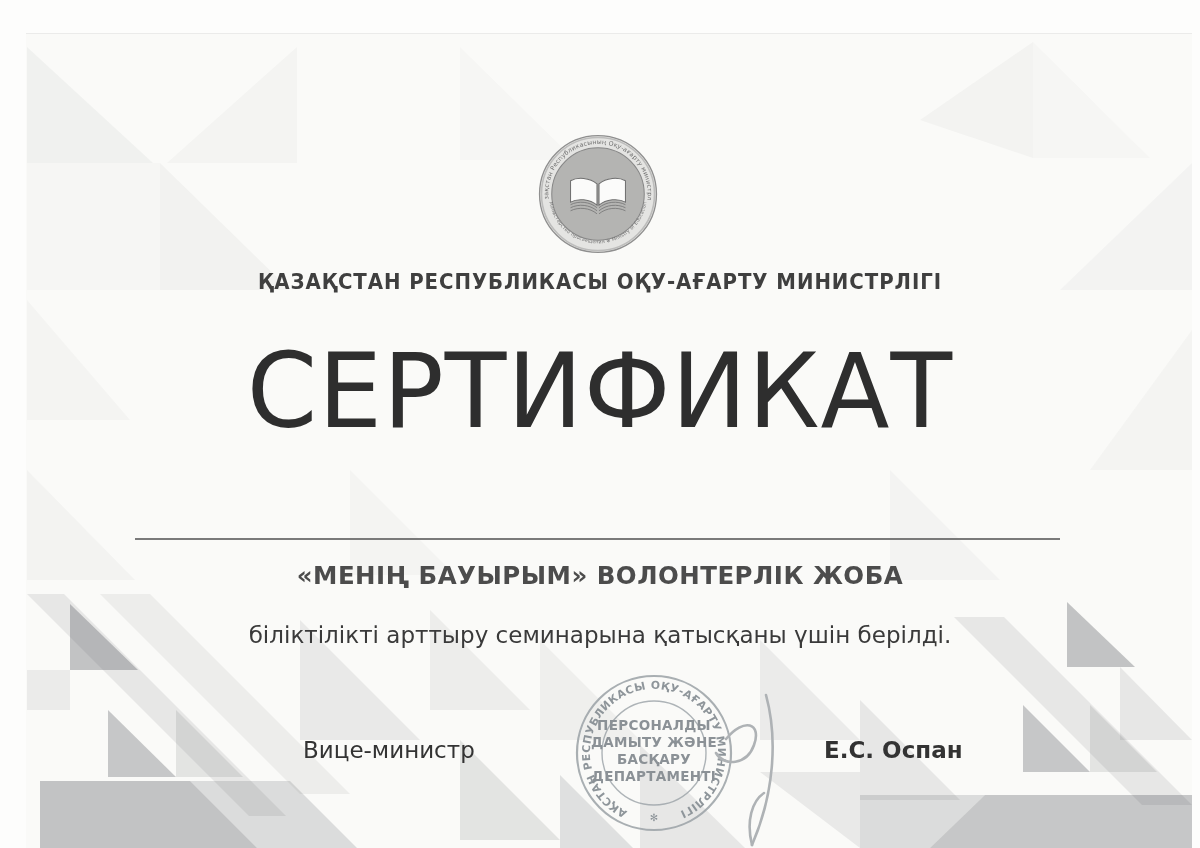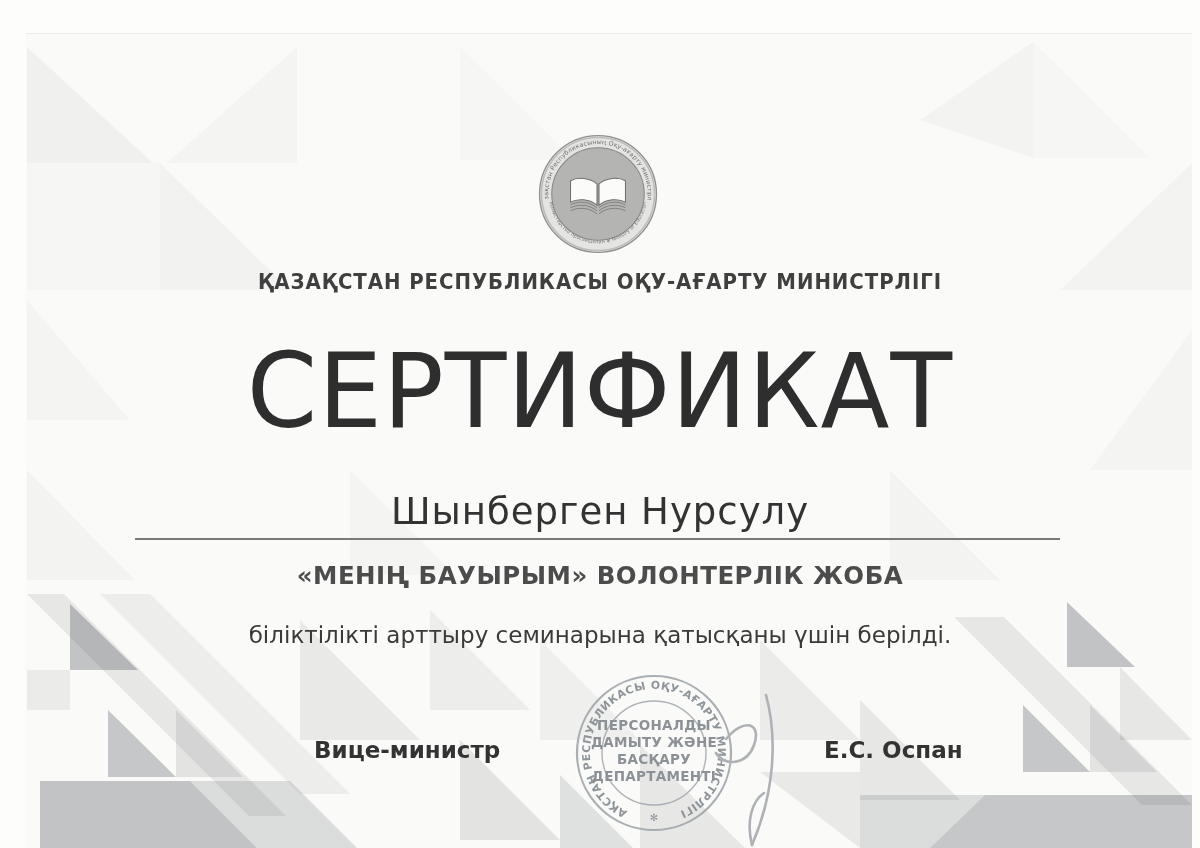--- a/index.html
+++ b/index.html
@@ -26,21 +26,21 @@
   .name-underline{
     top:538px; left:135px; width:925px; height:2px; background:#5a5a5a; opacity:.8;
   }
   .program-title{
     top:560px; font-size:25.5px; font-weight:700; letter-spacing:.5px;
     color:#4c4c4c; transform:scaleX(.96);
   }
   .award-text{
     top:621px; font-size:23.5px; font-weight:400; color:#3a3a3a; transform:scaleX(.98);
   }
-  .signer-role{ left:314px; top:737px; font-size:23px; font-weight:700; color:#333;}
+  .signer-role{ left:303px; top:737px; font-size:23px; font-weight:400; color:#333;}
   .signer-name{ left:824px; top:737px; font-size:23px; font-weight:700; color:#333;}
   .seal-wrap{ left:537px; top:133px; width:122px; height:122px;}
   .stamp-wrap{ left:566px; top:669px; width:250px; height:179px;}
   .ring-text{ font-size:6.1px; fill:#6f6f6f; letter-spacing:.2px;}
   .ring-text-sm{ font-size:4.7px; fill:#757575; letter-spacing:.2px;}
   .stamp-ring-text{ font-size:10.8px; font-weight:700; fill:#8e959a; letter-spacing:.5px;}
   .stamp-center-text{ font-size:13.5px; font-weight:700; fill:#8b9196; letter-spacing:.3px; text-anchor:middle;}
   .stamp-sep{ font-size:10px; fill:#8e959a; text-anchor:middle;}
   .scan-top-line{ top:33px; left:26px; width:1166px; height:1px; background:#000; opacity:.07;}
 </style>
@@ -127,21 +127,20 @@
         <textPath href="#sealArcTop" startOffset="50%" text-anchor="middle">Қазақстан Республикасының Оқу-ағарту министрлігі</textPath>
       </text>
       <text class="ring-text-sm">
         <textPath href="#sealArcBottom" startOffset="50%" text-anchor="middle">Министерство просвещения ✻ Ministry of Education</textPath>
       </text>
     </svg>
   </div>
 
   <div class="abs centered ministry-header">ҚАЗАҚСТАН РЕСПУБЛИКАСЫ ОҚУ-АҒАРТУ МИНИСТРЛІГІ</div>
   <div class="abs centered cert-title">СЕРТИФИКАТ</div>
-  <div class="abs centered recipient-name">Шынберген Нурсулу</div>
   <div class="abs name-underline"></div>
   <div class="abs centered program-title">«МЕНІҢ БАУЫРЫМ» ВОЛОНТЕРЛІК ЖОБА</div>
   <div class="abs centered award-text">біліктілікті арттыру семинарына қатысқаны үшін берілді.</div>
   <div class="abs signer-role">Вице-министр</div>
   <div class="abs signer-name">Е.С. Оспан</div>
 
   <div class="abs stamp-wrap">
     <svg viewBox="0 0 250 179" width="250" height="179" xmlns="http://www.w3.org/2000/svg">
       <circle cx="88" cy="84" r="77" fill="none" stroke="#9aa1a6" stroke-width="2.2" stroke-opacity="0.85"></circle>
       <circle cx="88" cy="84" r="52" fill="none" stroke="#9aa1a6" stroke-width="1.4" stroke-opacity="0.8"></circle>

